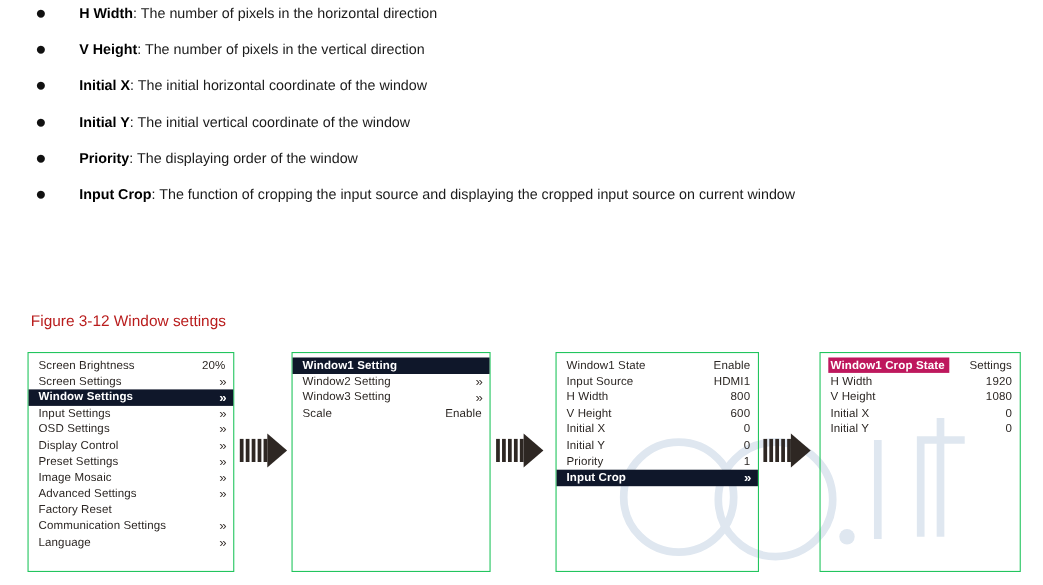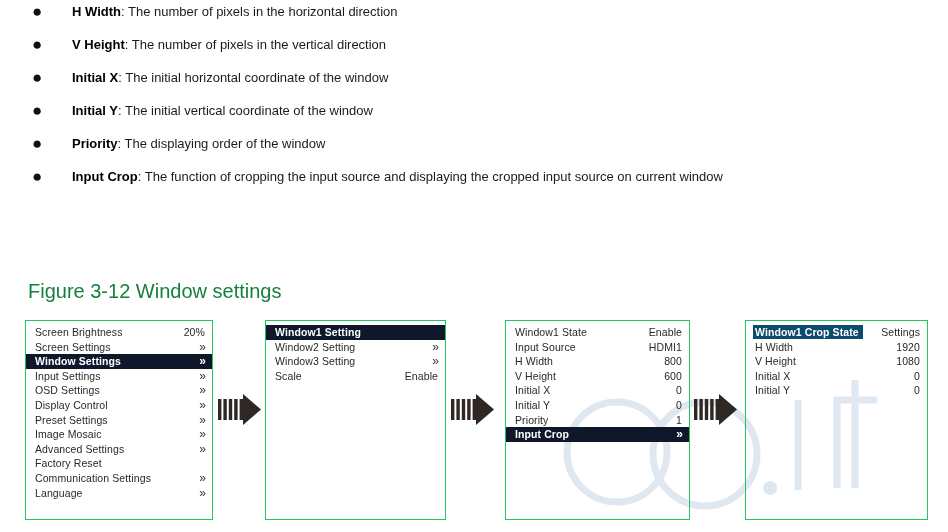--- a/index.html
+++ b/index.html
@@ -45,23 +45,23 @@
   .bullet-text .term {
     font-weight: bold;
     color: #000;
   }
 
   
   #figure-caption {
     position: absolute;
     left: 28px;
     top: 281px;
-    font-size: 20px;
+    font-size: 14px;
     line-height: 20px;
-    color: #15803d;
+    color: #b91c1c;
   }
 
   
   #watermark {
     position: absolute;
     left: 555px;
     top: 360px;
     width: 370px;
     height: 175px;
     pointer-events: none;
@@ -109,21 +109,21 @@
   }
   
   .osd-row.sel {
     background: #0f172a;
     color: #ffffff;
     font-weight: bold;
   }
   .osd-row.sel .chev { color: #ffffff; }
   
   .osd-row.sel-label .lbl-wrap {
-    background: #0c4a6e;
+    background: #be185d;
     color: #ffffff;
     font-weight: bold;
     padding: 0 4px 0 2px;
     margin-left: -2px;
     display: inline-block;
     line-height: 14.2px;
   }
   .osd-row.sel-label { color: #2c2724; }
   .osd-row.sel-label .lbl { flex: 1 1 auto; }
 

